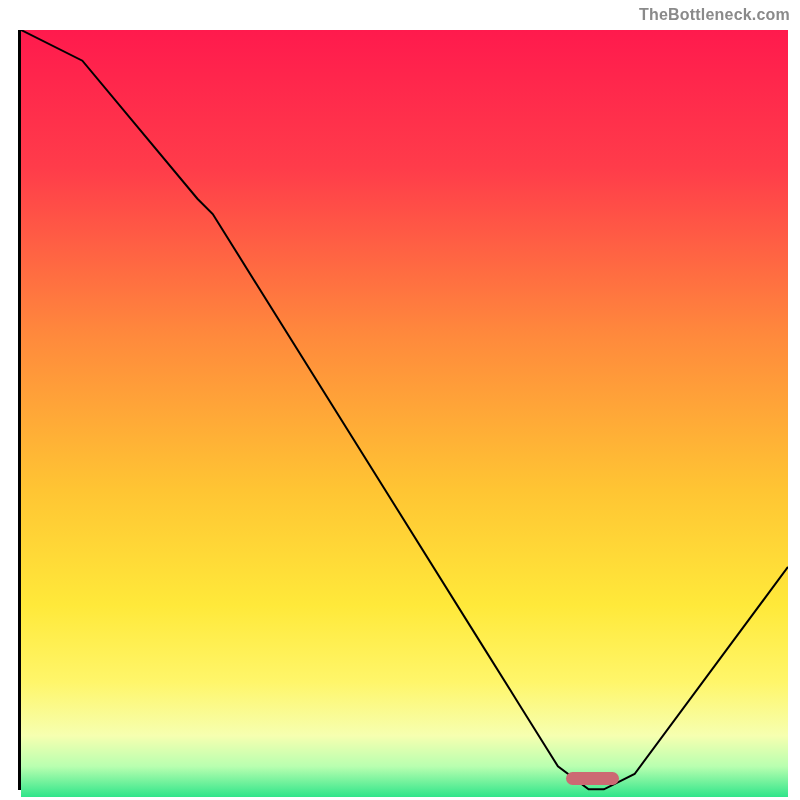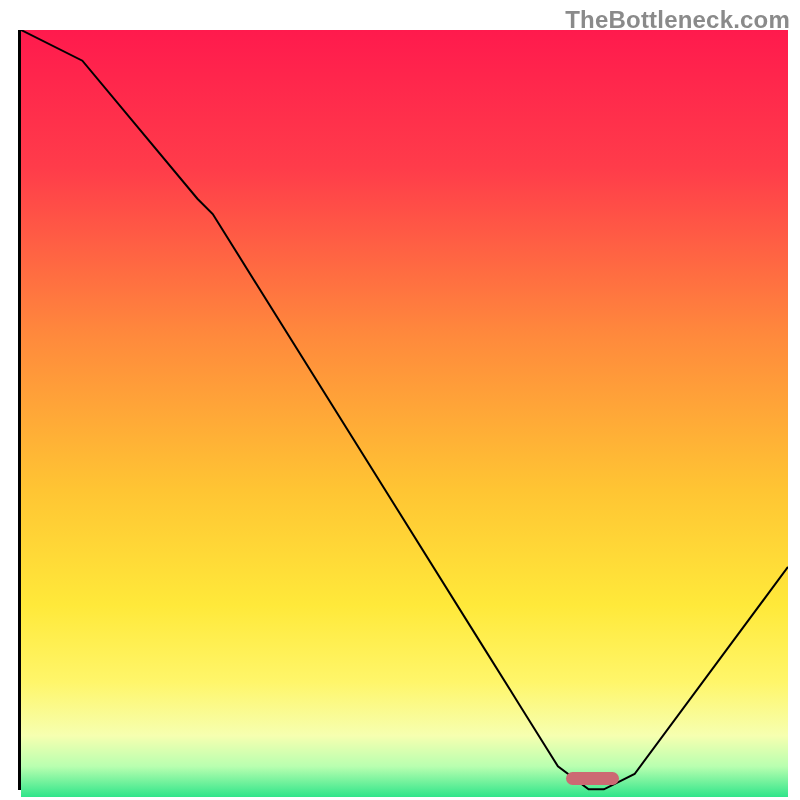--- a/index.html
+++ b/index.html
@@ -8,21 +8,21 @@
     width: 800px;
     height: 800px;
     background: #ffffff;
     font-family: Arial, Helvetica, sans-serif;
     position: relative;
   }
   .watermark {
     position: absolute;
     top: 6px;
     right: 10px;
-    font-size: 24px;
+    font-size: 16px;
     color: #8a8a8a;
     font-weight: 600;
     letter-spacing: 0.2px;
     z-index: 10;
   }
   .plot-area {
     position: absolute;
     left: 18px;
     top: 30px;
     width: 770px;

